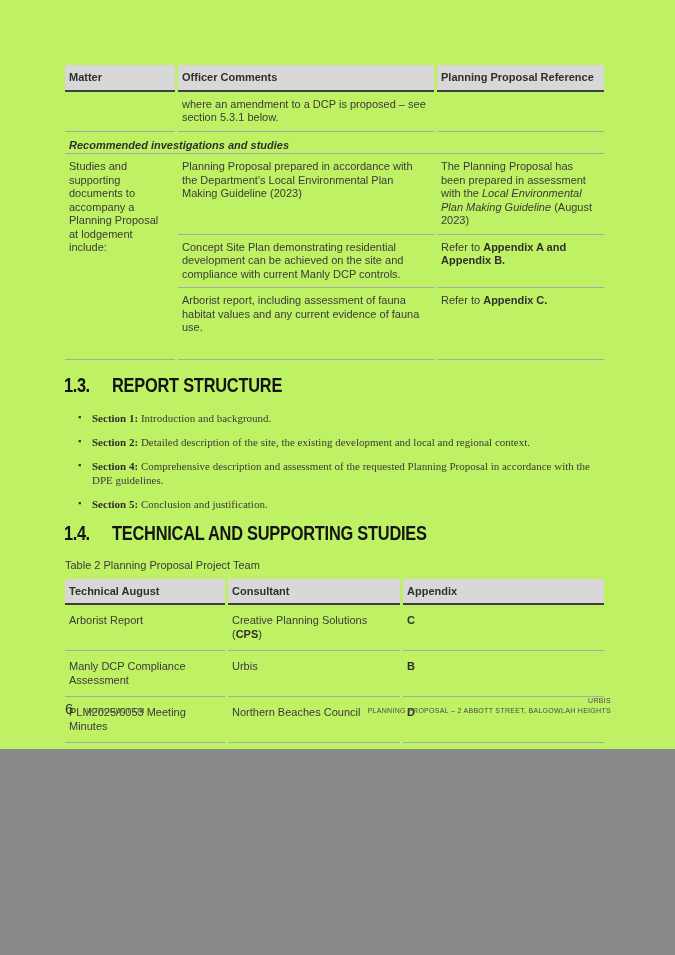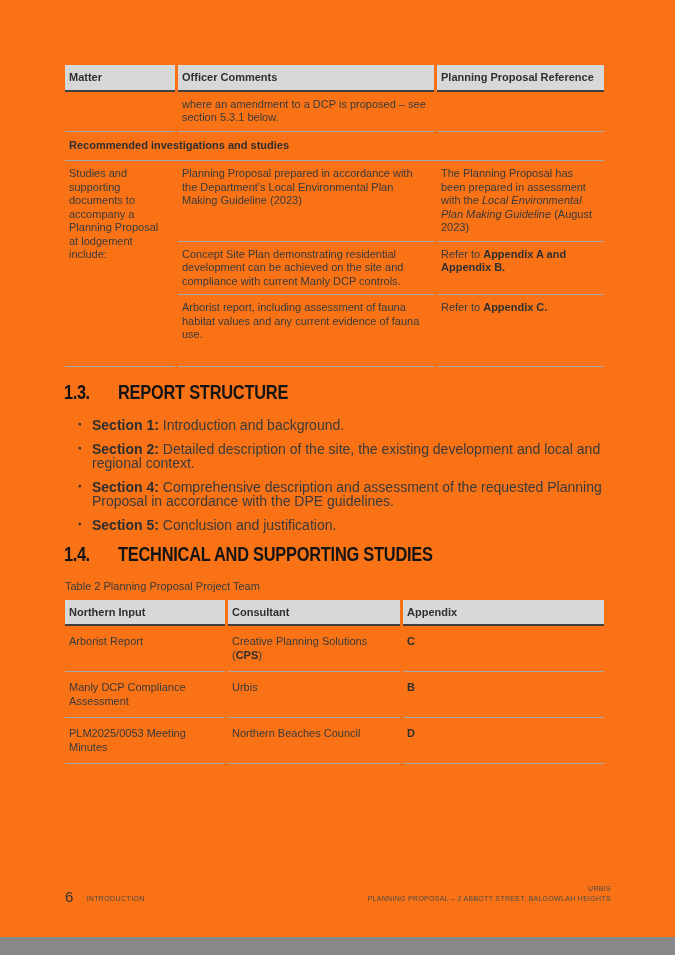--- a/index.html
+++ b/index.html
@@ -1,20 +1,20 @@
 <!DOCTYPE html>
 <html><head>
 <meta charset="utf-8">
 <style>
   html,body { margin:0; padding:0; background:#888; }
   .page {
     position:relative;
-    width:675px; height:937px;
+    width:675px; height:749px;
     margin:0 auto;
-    background:#f97316;
+    background:#bef264;
     font-family:"Liberation Sans", sans-serif;
     color:#3a3a3a;
     overflow:hidden;
   }
   .content { position:absolute; left:65px; top:65px; width:545px; }
 
   
   table {
     border-collapse:separate;
     border-spacing:3px 0;
@@ -30,52 +30,52 @@
     color:#2f2f2f;
     padding:6px 6px 5px 4px;
     border-bottom:2px solid #3f3f3f;
     vertical-align:top;
   }
   td {
     vertical-align:top;
     padding:6px 6px 6px 4px;
     border-bottom:1px solid #a9a9a9;
   }
-  .t1 td.section-cell { font-weight:bold; color:#2f2f2f; padding-top:7px; padding-bottom:8px; }
+  .t1 td.section-cell { font-weight:bold; color:#2f2f2f; padding-top:7px; padding-bottom:1px;font-style:italic; }
   .t1 td.last { padding-bottom:24px; }
   .t2 td { padding-top:9px; padding-bottom:9px; }
   .appendix-cell { font-weight:bold; color:#2f2f2f; }
   .b { font-weight:bold; color:#2f2f2f; }
   .i { font-style:italic; }
 
   
   h2 {
     display:flex;
     margin:13px 0 9px -1px;
     font-size:21px;
     line-height:23px;
     font-weight:800;
     color:#141414;
-    gap:6px;
   }
   .h-num  { width:48px; flex:none; transform:scaleX(0.78); transform-origin:0 50%; letter-spacing:-0.5px; }
   .h-title{ transform:scaleX(0.78); transform-origin:0 50%; letter-spacing:-0.3px; white-space:nowrap; }
 
   p { margin:9px 0; font-size:11px; line-height:14px; }
   p.caption { margin:14px 0 7px; }
   p.closing { margin-top:14px; }
 
   
   ul.bullets { list-style:none; margin:15px 0 10px; padding:0; }
   .bullets li {
     position:relative;
     padding-left:27px;
     margin-bottom:10px;
-    font-size:14px;
+    font-size:11px;
     line-height:14px;
+    font-family:Liberation Serif, serif;
   }
   .bullets li::before {
     content:"▪";
     position:absolute;
     left:13px; top:-1px;
     font-size:9px;
     color:#2f2f2f;
   }
 
   
@@ -153,21 +153,21 @@
     <p class="caption">Table 2 Planning Proposal Project Team</p>
 
     <table class="t2">
       <colgroup>
           <col style="width:160px">
           <col style="width:172px">
           <col style="width:201px">
         </colgroup>
       <thead>
         <tr>
-          <th>Northern Input</th>
+          <th>Technical August</th>
           <th>Consultant</th>
           <th>Appendix</th>
         </tr>
       </thead>
       <tbody>
         <tr>
           <td>Arborist Report</td>
           <td><span>Creative Planning Solutions (</span><span class="b">CPS</span><span>)</span></td>
           <td class="appendix-cell">C</td>
         </tr>

